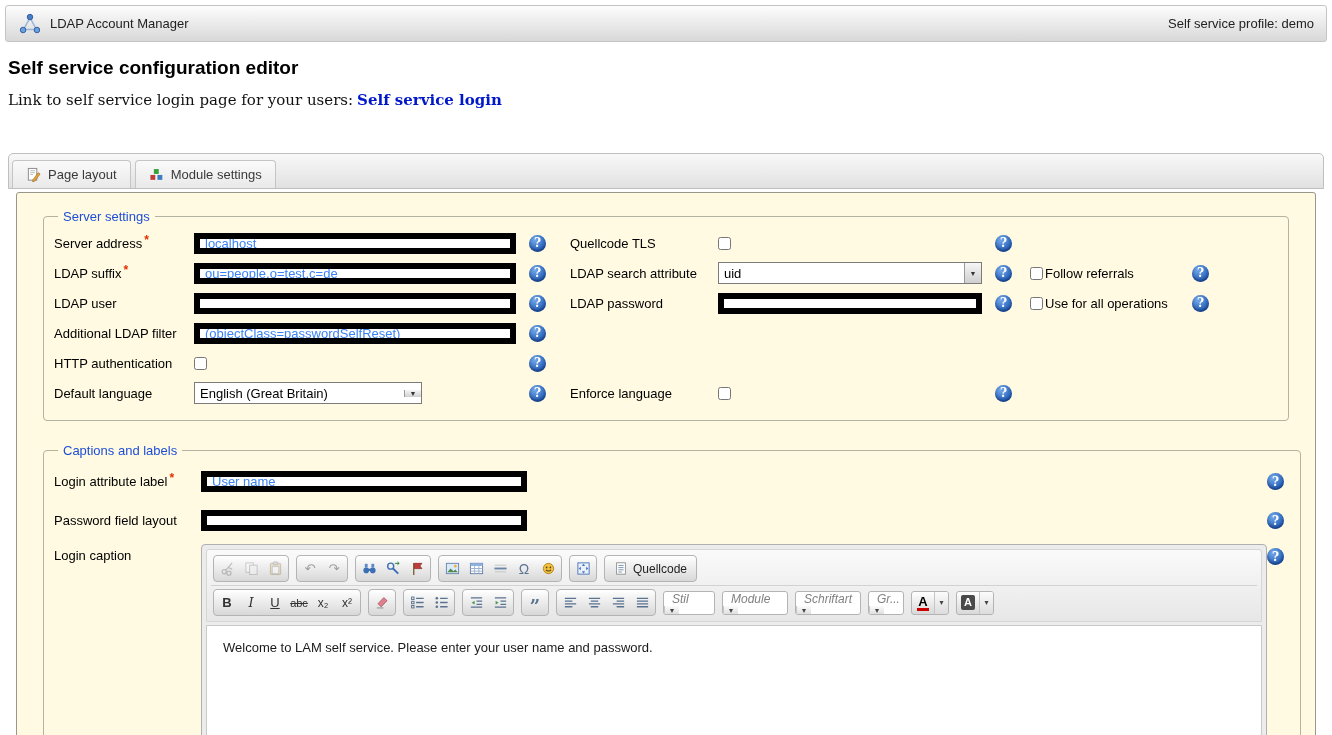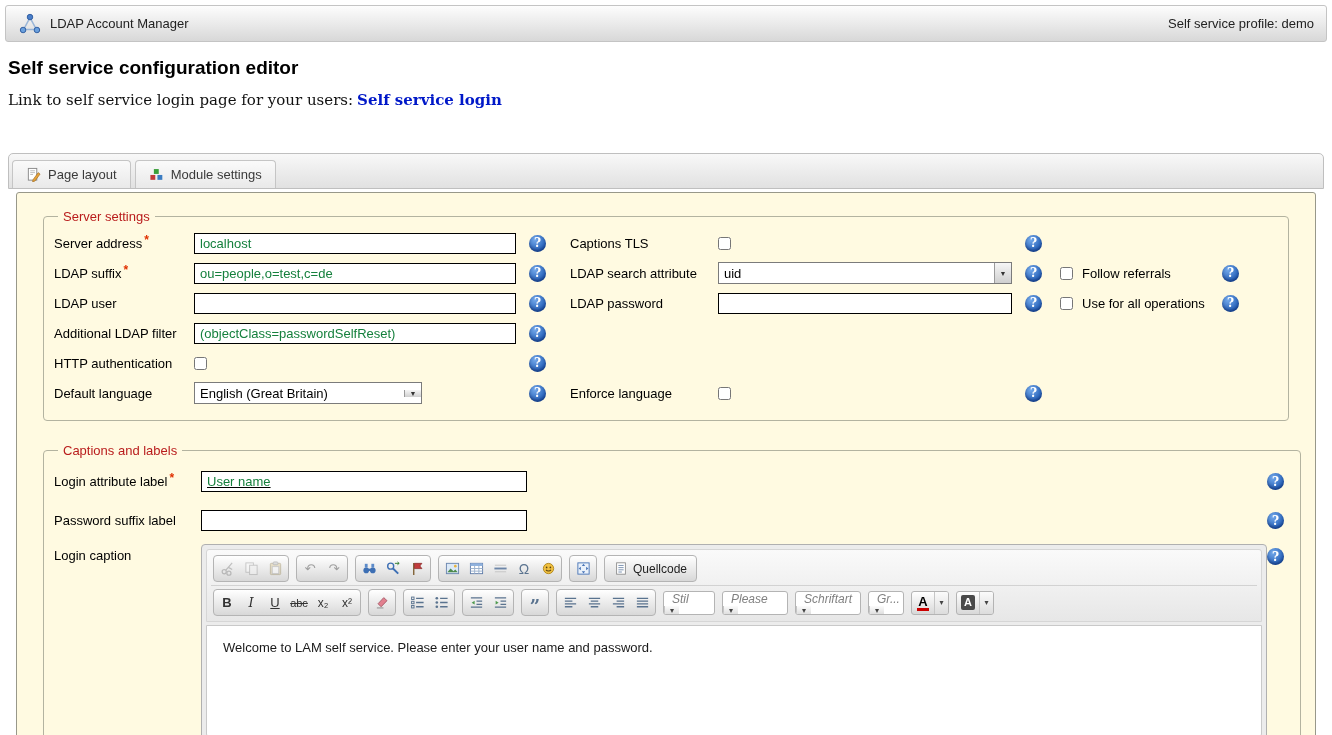--- a/index.html
+++ b/index.html
@@ -36,35 +36,35 @@
   .tab .ticon { display:flex; }
   
   .panel {
     margin:3px 8px 0; border:1px solid #98988a; border-radius:3px;
     background:#fffae1; padding:16px 12px 20px; height:620px;
   }
   fieldset {
     border:1px solid #b3b3a0; border-radius:4px; margin:0 14px 22px; padding:4px 10px 12px;
     background:transparent;
   }
-  legend { padding:0 5px; margin-left:4px; font-size:13px; color:#b91c1c; }
+  legend { padding:0 5px; margin-left:4px; font-size:13px; color:#1d4ed8; }
   
   .row { display:flex; align-items:center; height:30px; }
   .lb { font-size:13px; color:#000; white-space:nowrap; }
   .c1l { width:140px; flex:none; }
   .c1c { width:322px; flex:none; display:flex; align-items:center; }
   .h1c { width:54px; flex:none; padding-left:13px; }
   .c2l { width:148px; flex:none; }
-  .c2c { width:294px; flex:none; display:flex; align-items:flex-end; }
+  .c2c { width:264px; flex:none; display:flex; align-items:flex-end; }
   .h2c { width:48px; flex:none; padding-left:13px; }
-  .c3  { width:162px; flex:none; display:flex; align-items:center; gap:9px; }
+  .c3  { width:162px; flex:none; display:flex; align-items:center; gap:2px; }
   .req { color:#e03000; font-weight:bold; margin-left:2px; font-size:12px; position:relative; top:-4px; }
   input.txt {
-    width:100%; height:21px; border:1px solid #000000; padding:1px 5px;
-    font:13px "Liberation Sans","DejaVu Sans",sans-serif; background:#fff; color:#15803d;
+    width:100%; height:21px; border:6px solid #000000; padding:1px 5px;
+    font:13px "Liberation Sans","DejaVu Sans",sans-serif; background:#fff; color:#3b82f6;
   }
   input.cb { width:13px; height:13px; margin:0; }
   
   .sel { height:22px; border:1px solid #7b7b7b; background:#fff; display:flex; align-items:stretch; cursor:pointer; }
   .sel .val { flex:1; display:flex; align-items:center; padding:0 5px; font-size:13px; white-space:nowrap; overflow:hidden; }
   .sel .btn { width:17px; flex:none; background:linear-gradient(#f6f6f6,#cfcfcf); border-left:1px solid #9a9a9a; display:flex; align-items:center; justify-content:center; font-size:7px; color:#333; }
   .sel.wfull { width:100%; }
   .sel.lang { width:228px;align-items:center; }
   
   .help {
@@ -172,21 +172,21 @@
       <div class="row">
         <span class="lb c1l"><span>Server address</span><span class="req">*</span></span>
         <span class="c1c">
             <input class="txt" type="text" value="localhost" style="">
           </span>
         <span class="h1c">
             <span class="help">
               <span>?</span>
             </span>
           </span>
-        <span class="lb c2l">Captions TLS</span>
+        <span class="lb c2l">Quellcode TLS</span>
         <span class="c2c">
             <input class="cb" type="checkbox" style="">
           </span>
         <span class="h2c">
             <span class="help">
               <span>?</span>
             </span>
           </span>
       </div>
 
@@ -312,21 +312,21 @@
           </span>
         <span class="fill"></span>
         <span class="chelp">
             <span class="help">
               <span>?</span>
             </span>
           </span>
       </div>
 
       <div class="crow">
-        <span class="lb cl">Password suffix label</span>
+        <span class="lb cl">Password field layout</span>
         <span class="cc">
             <input class="txt" type="text" value="" style="">
           </span>
         <span class="fill"></span>
         <span class="chelp">
             <span class="help">
               <span>?</span>
             </span>
           </span>
       </div>
@@ -513,21 +513,21 @@
                   <svg width="15" height="15" viewBox="0 0 16 16">
                       <path d="M2 3.5h12M2 6.5h12M2 9.5h12M2 12.5h12" stroke="#5a738f" stroke-width="1.4"></path>
                     </svg>
                 </span>
               </div>
               <div class="combo w66">
                 <span class="cval">Stil</span>
                 <span class="carr">▾</span>
               </div>
               <div class="combo w82">
-                <span class="cval">Please</span>
+                <span class="cval">Module</span>
                 <span class="carr">▾</span>
               </div>
               <div class="combo w82">
                 <span class="cval">Schriftart</span>
                 <span class="carr">▾</span>
               </div>
               <div class="combo w50">
                 <span class="cval">Gr...</span>
                 <span class="carr">▾</span>
               </div>

